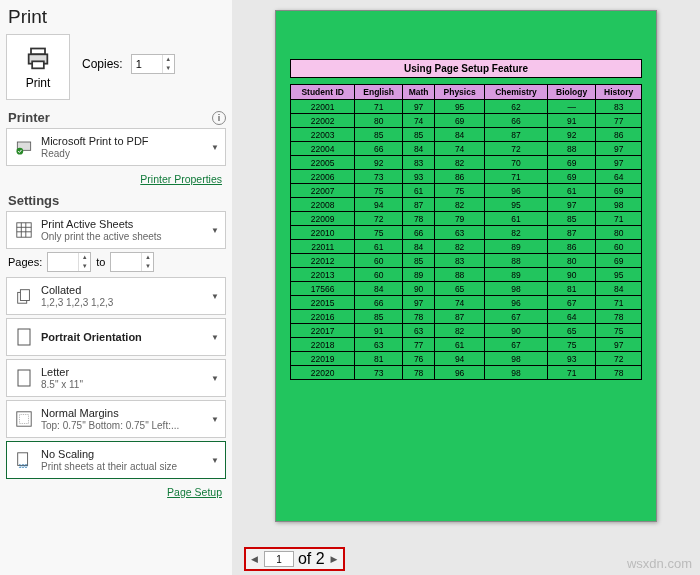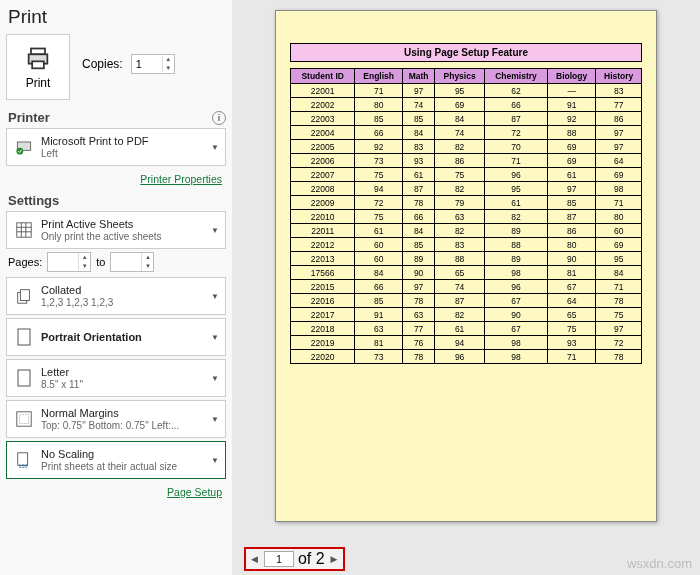--- a/index.html
+++ b/index.html
@@ -29,21 +29,21 @@
 .combo .chev { font-size: 8px; color: #555; }
 .combo.selected { border: 1.5px solid #106b34; }
 
 .link-row { text-align: right; margin: 1px 4px 6px 0; }
 .link-row a { font-size: 10.5px; color: #117a3a; text-decoration: underline; cursor: pointer; }
 
 .pages-row { display: flex; align-items: center; gap: 5px; font-size: 11px; margin: 3px 0 5px 2px; }
 .pages-row .spinner { width: 44px; }
 
 .right-area { flex: 1; background: #e8e8e8; position: relative; display: flex; flex-direction: column; align-items: center; }
-.page-wrap { margin-top: 10px; width: 382px; height: 512px; background: #fef9c3; border: 1px solid #888; box-shadow: 1px 1px 4px rgba(0,0,0,0.3); padding: 32px 14px 14px 14px; }
+.page-wrap { margin-top: 10px; width: 382px; height: 512px; background: #22c55e; border: 1px solid #888; box-shadow: 1px 1px 4px rgba(0,0,0,0.3); padding: 48px 14px 14px 14px; }
 .title-bar { background: #f7c5ec; border: 1px solid #000; text-align: center; font-size: 10px; font-weight: bold; padding: 3px 0; margin-bottom: 6px; }
 table.data { width: 100%; border-collapse: collapse; font-size: 8.5px; }
 table.data th { background: #d89be0; font-weight: bold; border: 1px solid #000; padding: 2px 1px; }
 table.data td { border: 1px solid #000; text-align: center; padding: 1.5px 1px; }
 
 .page-nav { position: absolute; bottom: 4px; left: 12px; display: flex; align-items: center; gap: 4px; border: 2px solid #c00; padding: 1px 3px; background: #f2f2f2; }
 .page-nav .tri { font-size: 9px; color: #555; cursor: pointer; padding: 0 2px; }
 .page-nav input { width: 30px; height: 16px; border: 1px solid #aaa; font-size: 10px; text-align: center; }
 .page-nav span { font-size: 16px; }
 
@@ -83,21 +83,21 @@
   <div class="combo">
     <div class="ico">
       <svg width="20" height="20" viewBox="0 0 24 24">
           <rect x="4" y="6" width="16" height="10" fill="#ddd" stroke="#555"></rect>
           <circle cx="7" cy="17" r="4" fill="#2a8a2a"></circle>
           <path d="M5 17 l1.5 1.5 L9 15.5" stroke="#fff" stroke-width="1.2" fill="none"></path>
         </svg>
     </div>
     <div class="txt">
         <div class="l1">Microsoft Print to PDF</div>
-        <div class="l2">Left</div>
+        <div class="l2">Ready</div>
       </div>
     <div class="chev">▼</div>
   </div>
   <div class="link-row"><a>Printer Properties</a></div>
 
   <div class="section-head">
       <span>Settings</span>
     </div>
 
   <div class="combo">

